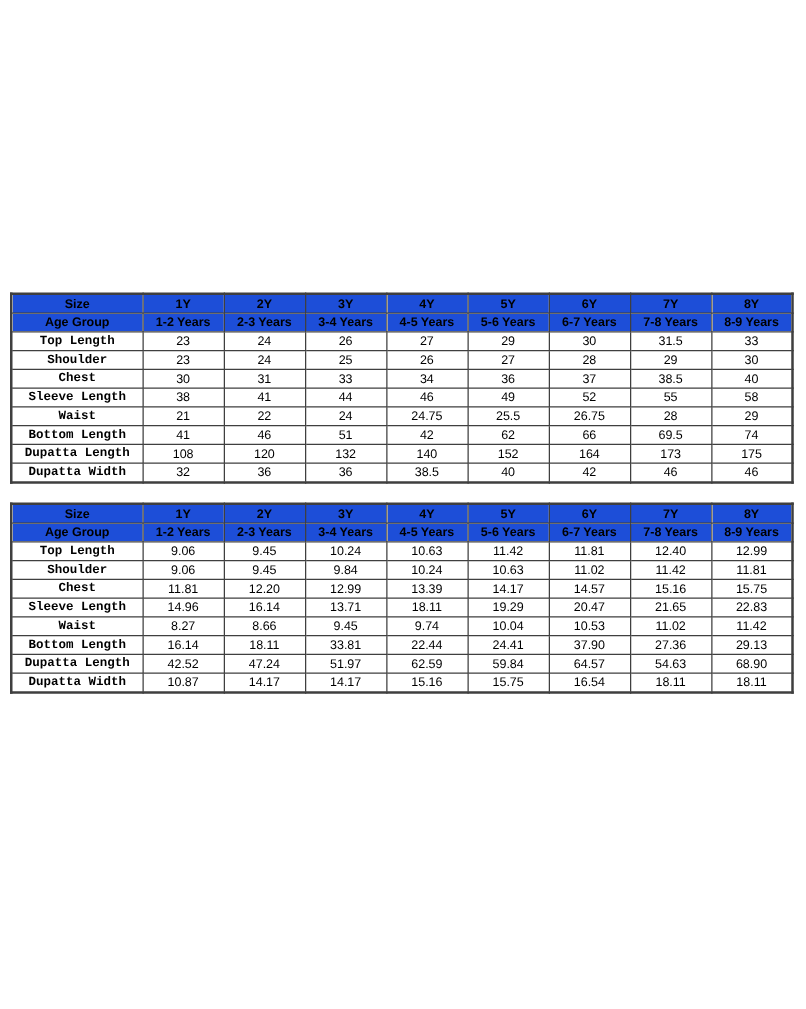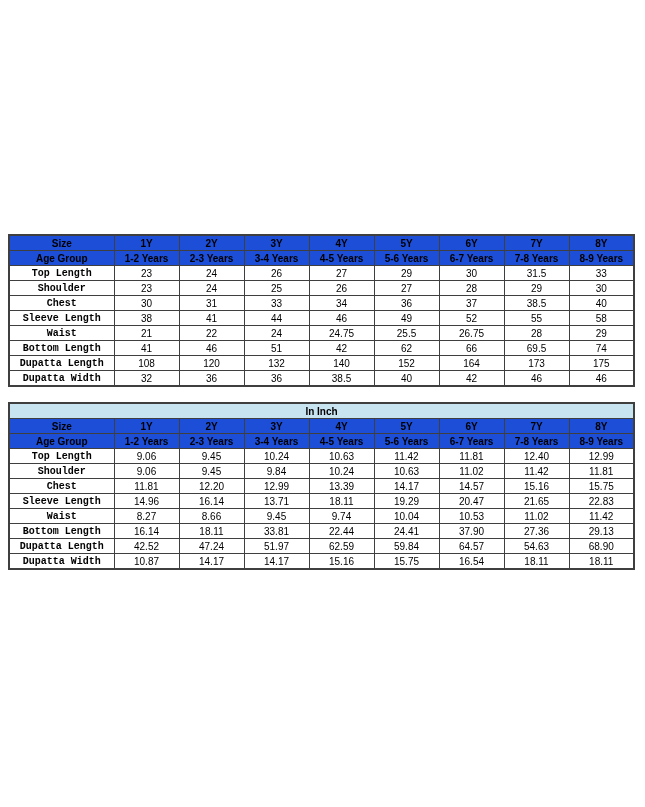--- a/index.html
+++ b/index.html
@@ -195,23 +195,20 @@
           <col>
           <col>
           <col>
           <col>
           <col>
           <col>
           <col>
           <col>
         </colgroup>
         <tbody>
-          <tr>
-            <td class="title-cell" colspan="9">In Inch</td>
-          </tr>
           <tr class="hdr-row">
             <td>Size</td>
             <td>1Y</td>
             <td>2Y</td>
             <td>3Y</td>
             <td>4Y</td>
             <td>5Y</td>
             <td>6Y</td>
             <td>7Y</td>
             <td>8Y</td>

